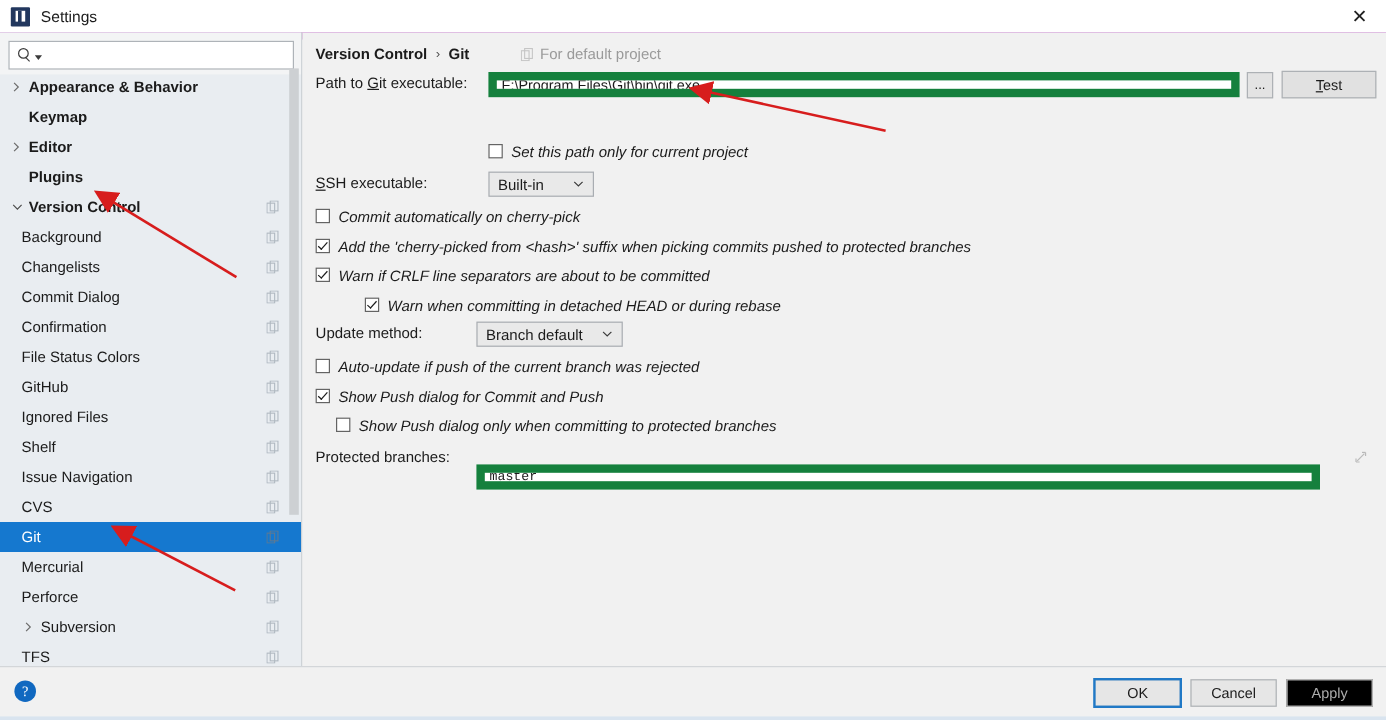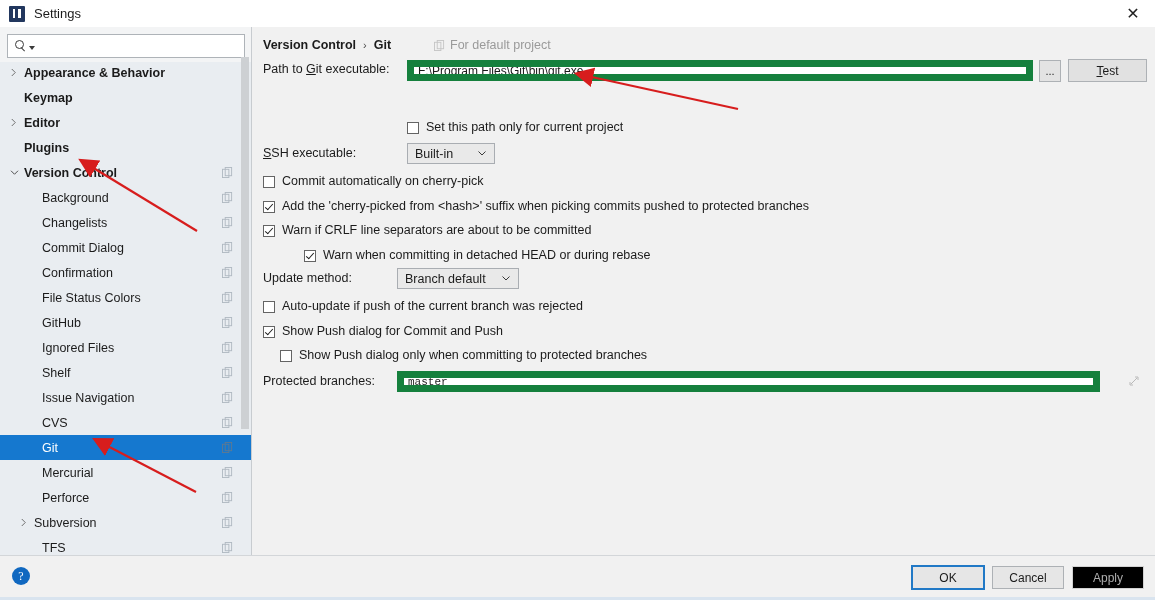--- a/index.html
+++ b/index.html
@@ -158,21 +158,21 @@
   .tree-row .chev {
     width: 14px;
     flex: none;
     font-size: 10px;
     color: #6a6a6a;
     text-align: left;
     line-height: 1;
   }
   .tree-row .chev.down svg, .tree-row .chev.right svg { display:block; }
   .tree-row .label { white-space: nowrap; }
-  .tree-row.child { padding-left: 42px; }
+  .tree-row.child { padding-left: 18px; }
   .tree-row .copy-ic {
     position: absolute;
     right: 18px;
     top: 7px;
     width: 11px; height: 11px;
     opacity: .45;
   }
   .tree-row.selected .copy-ic { opacity: .85; }
 
   
@@ -257,24 +257,25 @@
   }
   .test-btn {
     width: 79px; height: 23px;
     background: #e1e1e1;
   }
   .test-btn u { text-decoration: underline; }
 
   .checkline {
     position: absolute;
     display: flex;
-    align-items: flex-end;
+    align-items: flex-start;
     gap: 7px;
     font-size: 12.5px;
     color: #1b1b1b;
+    font-style: italic;
   }
   .cb {
     width: 12px; height: 12px;
     border: 1px solid #646464;
     background: #ffffff;
     box-sizing: border-box;
     position: relative;
     flex: none;
   }
   .cb.checked::after {
@@ -625,21 +626,21 @@
         <div class="checkline" style="left: 28px; top: 321px;">
           <span class="cb"></span>
           <span>Show Push dialog only when committing to protected branches</span>
         </div>
       </div>
 
     <div class="row" style="left:11px; top:347px;">
       <span class="field-label">Protected branches:</span>
     </div>
     <div style="position:absolute; left:145px; top:344px; width:745px;">
-      <input class="text-input mono-input" style="width: 703px;" type="text" value="master">
+      <input class="text-input mono-input" style="width: 703px; margin-top: 16px;" type="text" value="master">
       <svg class="expand-ic" viewBox="0 0 10 10">
         <polyline points="9,1 9,4" stroke="#777" fill="none"></polyline>
         <polyline points="9,1 6,1" stroke="#777" fill="none"></polyline>
         <polyline points="1,9 1,6" stroke="#777" fill="none"></polyline>
         <polyline points="1,9 4,9" stroke="#777" fill="none"></polyline>
         <line x1="2" y1="8" x2="8" y2="2" stroke="#777"></line>
       </svg>
     </div>
 
   </div>

